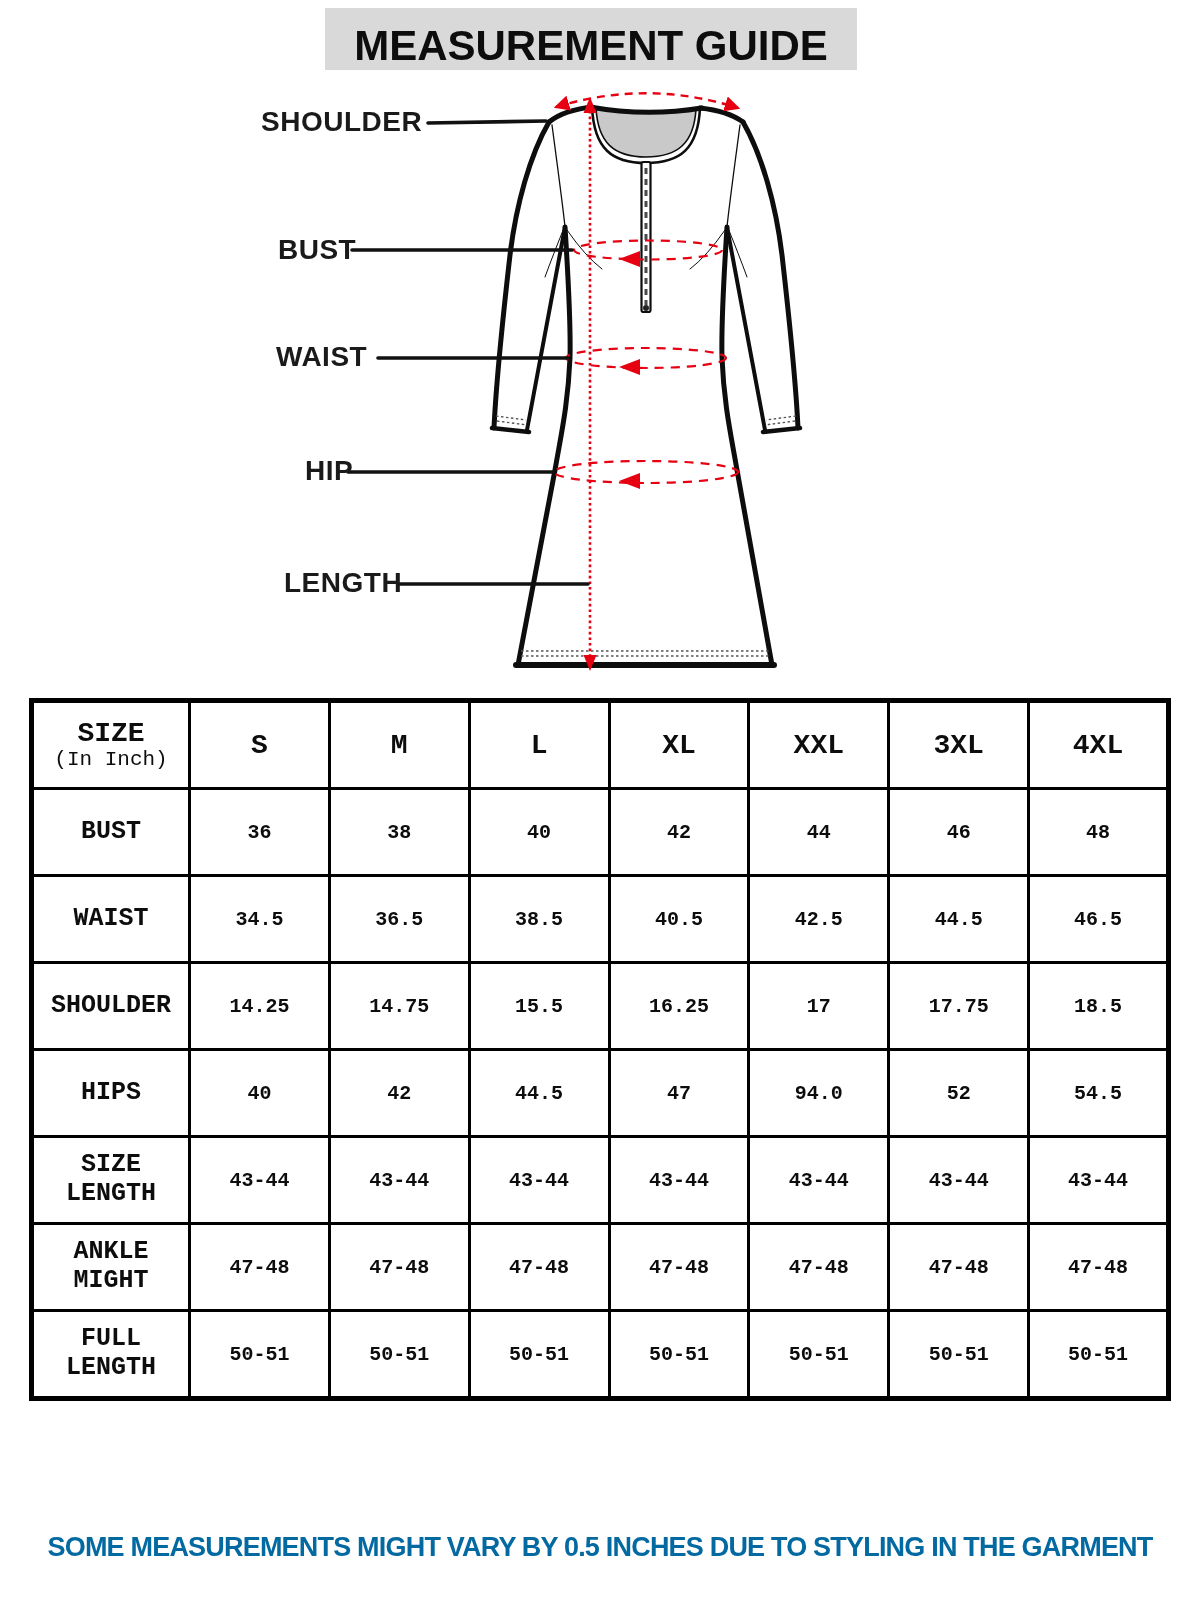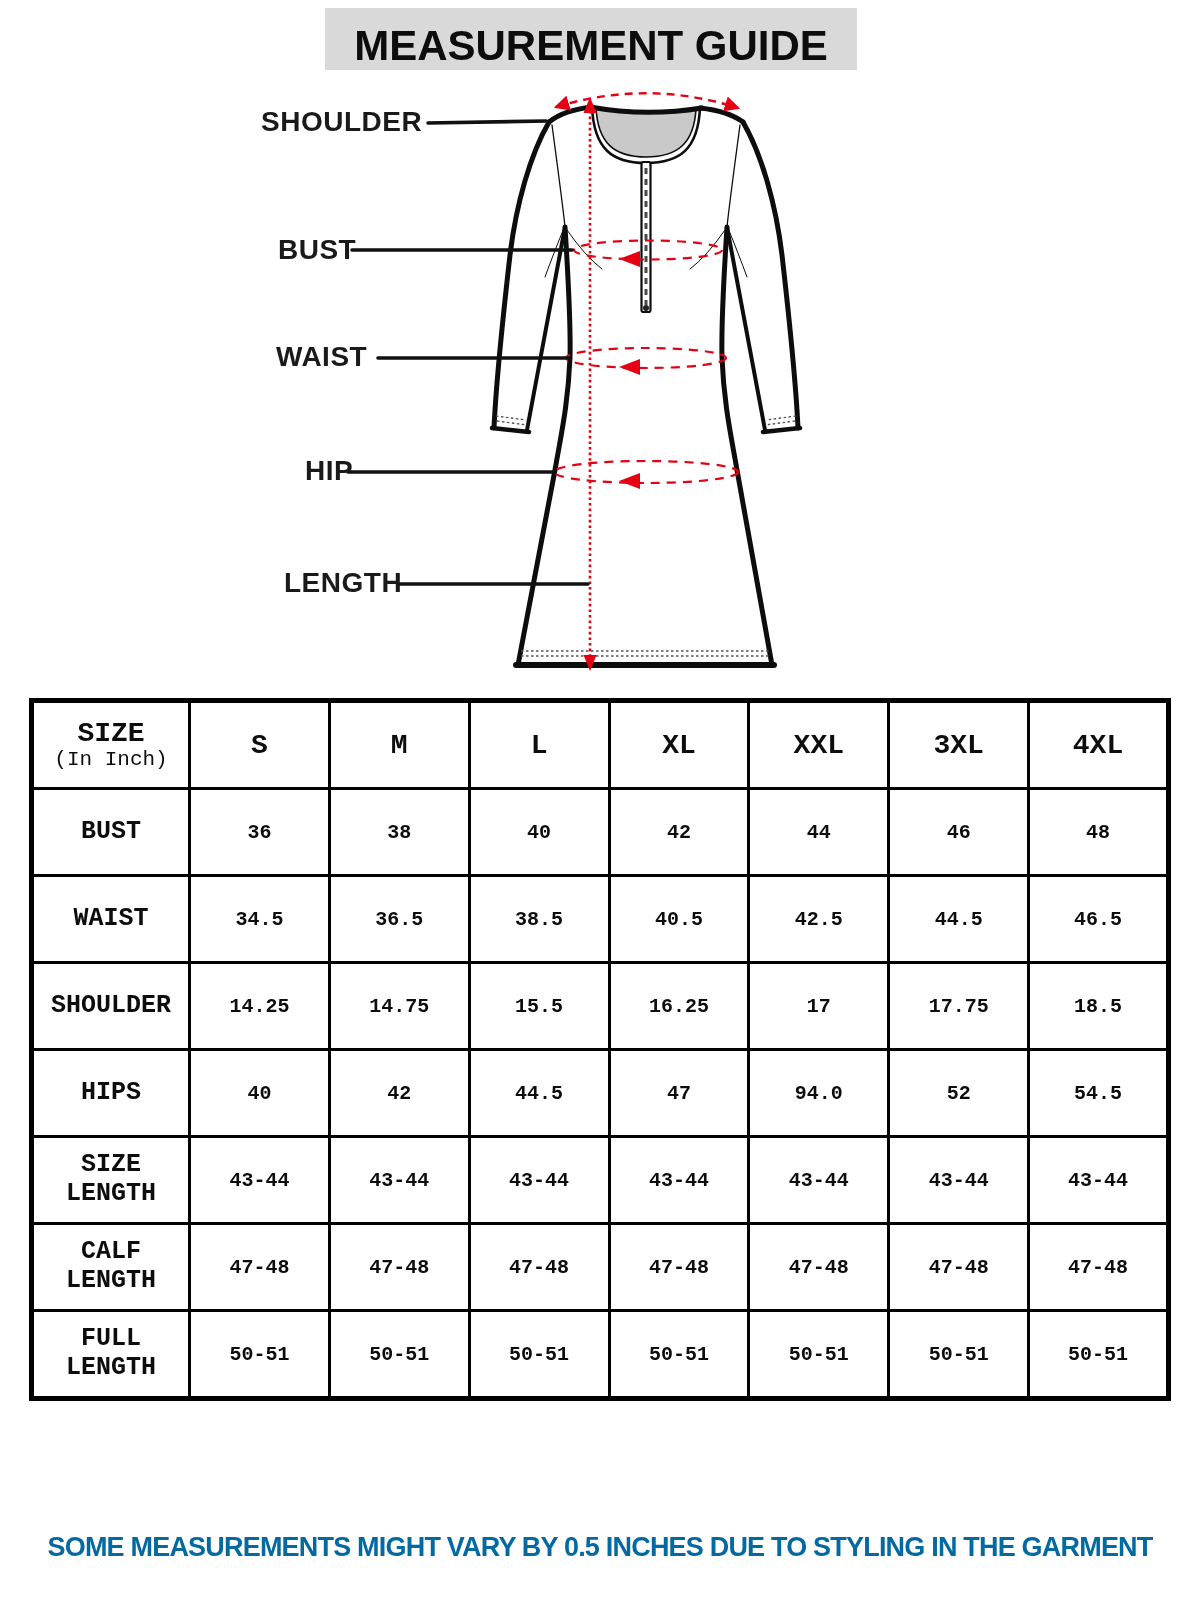--- a/index.html
+++ b/index.html
@@ -213,21 +213,21 @@
         <td class="row-label">SIZE LENGTH</td>
         <td class="cell-value">43-44</td>
         <td class="cell-value">43-44</td>
         <td class="cell-value">43-44</td>
         <td class="cell-value">43-44</td>
         <td class="cell-value">43-44</td>
         <td class="cell-value">43-44</td>
         <td class="cell-value">43-44</td>
       </tr>
       <tr>
-        <td class="row-label">CALF LENGTH</td>
+        <td class="row-label">ANKLE MIGHT</td>
         <td class="cell-value">47-48</td>
         <td class="cell-value">47-48</td>
         <td class="cell-value">47-48</td>
         <td class="cell-value">47-48</td>
         <td class="cell-value">47-48</td>
         <td class="cell-value">47-48</td>
         <td class="cell-value">47-48</td>
       </tr>
       <tr>
         <td class="row-label">FULL LENGTH</td>

